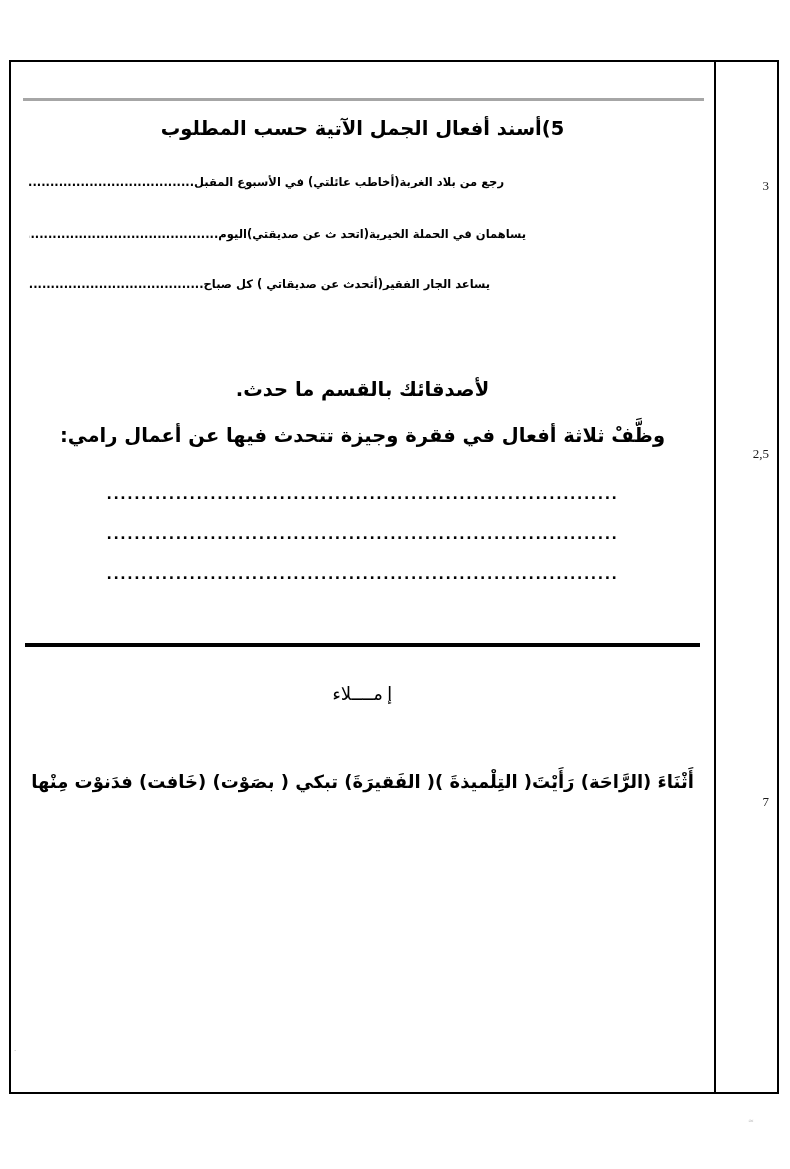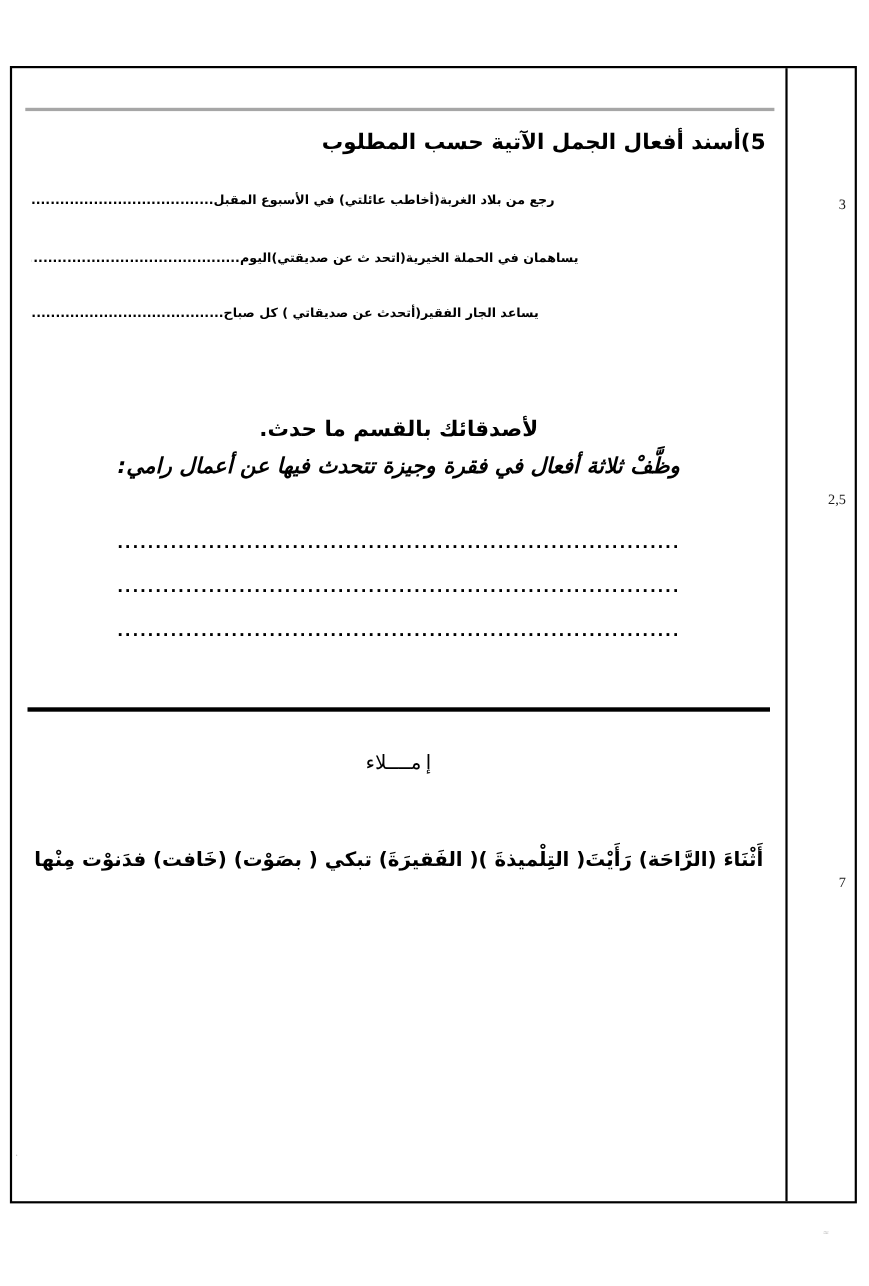--- a/index.html
+++ b/index.html
@@ -79,20 +79,21 @@
     left: 14px;
     height: 4px;
     background: #000000;
   }
 
   
   .q-heading {
     position: absolute;
     right: 18px;
     left: 18px;
+    text-align: center;
     font-family: "DejaVu Sans", "Liberation Sans", sans-serif;
     font-weight: bold;
     font-size: 19.5px;
     line-height: 1.5;
     letter-spacing: 0;
     direction: rtl;
   }
   #q5-heading { top: 52px; }
 
   .fill-line {
@@ -124,21 +125,21 @@
     left: 18px;
     direction: rtl;
     text-align: center;
     font-family: "DejaVu Sans", "Liberation Sans", sans-serif;
     font-weight: bold;
     font-size: 19.5px;
     line-height: 1.62;
   }
   .q6-block .l1 { display: block; }
   .q6-block .l2 { display: block; margin-top: 40px; }
-  .q6-block .l3 { display: block; margin-top: 2px; font-style: italic; }
+  .q6-block .l3 { display: block; margin-top: 14px; }
 
   .answer-dots {
     position: absolute;
     right: 18px;
     left: 18px;
     direction: rtl;
     text-align: center;
     font-family: "DejaVu Sans", "Liberation Sans", sans-serif;
     font-weight: bold;
     font-size: 14px;

